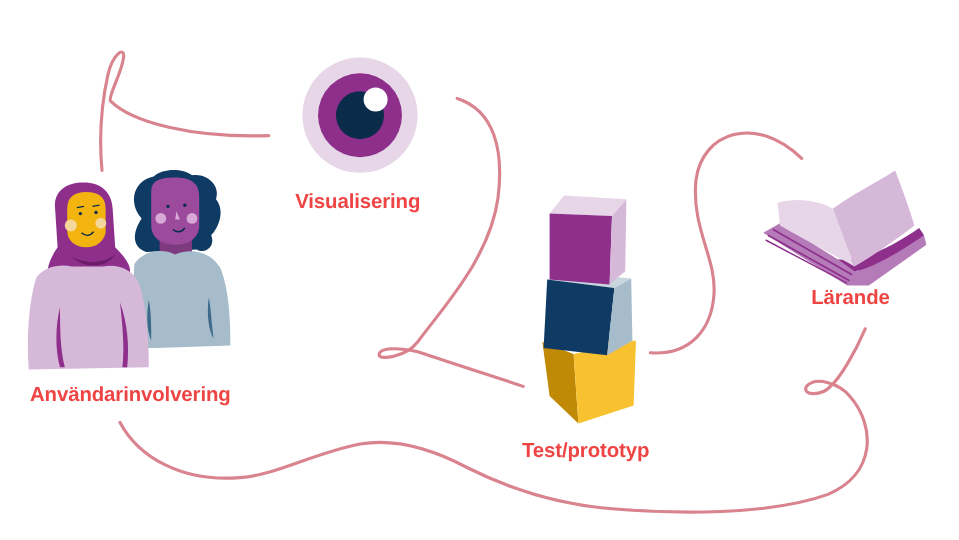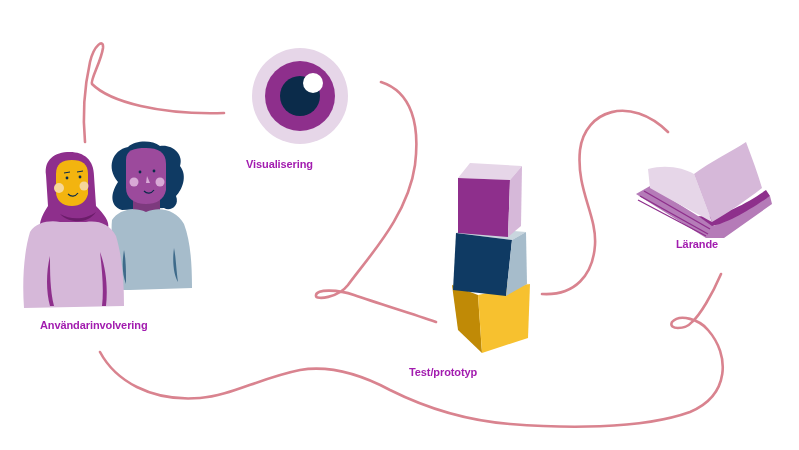--- a/index.html
+++ b/index.html
@@ -2,28 +2,28 @@
 <html><head>
   <meta charset="utf-8">
   <style>
     html, body { margin: 0; padding: 0; background: #ffffff; }
     body { width: 799px; height: 450px; position: relative; overflow: hidden; }
     svg.scene { position: absolute; left: 0; top: 0; width: 799px; height: 450px; }
     .label {
       position: absolute;
       font-family: "Liberation Sans", sans-serif;
       font-weight: bold;
-      font-size: 11px;
-      color: #a21caf;
+      font-size: 17px;
+      color: #ef4444;
       white-space: nowrap;
       letter-spacing: -0.1px;
     }
-    #lbl-user { left: 40px; top: 319px; }
+    #lbl-user { left: 25px; top: 319px; }
     #lbl-vis { left: 246px; top: 158px; }
-    #lbl-test { left: 409px; top: 366px; }
+    #lbl-test { left: 435px; top: 366px; }
     #lbl-learn { left: 676px; top: 238px; }
   </style>
 </head>
 <body>
 
 <svg class="scene" viewBox="0 0 799 450" xmlns="http://www.w3.org/2000/svg">
 
   <g fill="none" stroke="#d9838f" stroke-width="2.6" stroke-linecap="round">
 
     <path d="M 85 142 C 82 110, 86 80, 90 62 C 94 45, 104 38, 103 48 C 101 62, 90 80, 92 84 C 110 102, 160 115, 224 113"></path>

